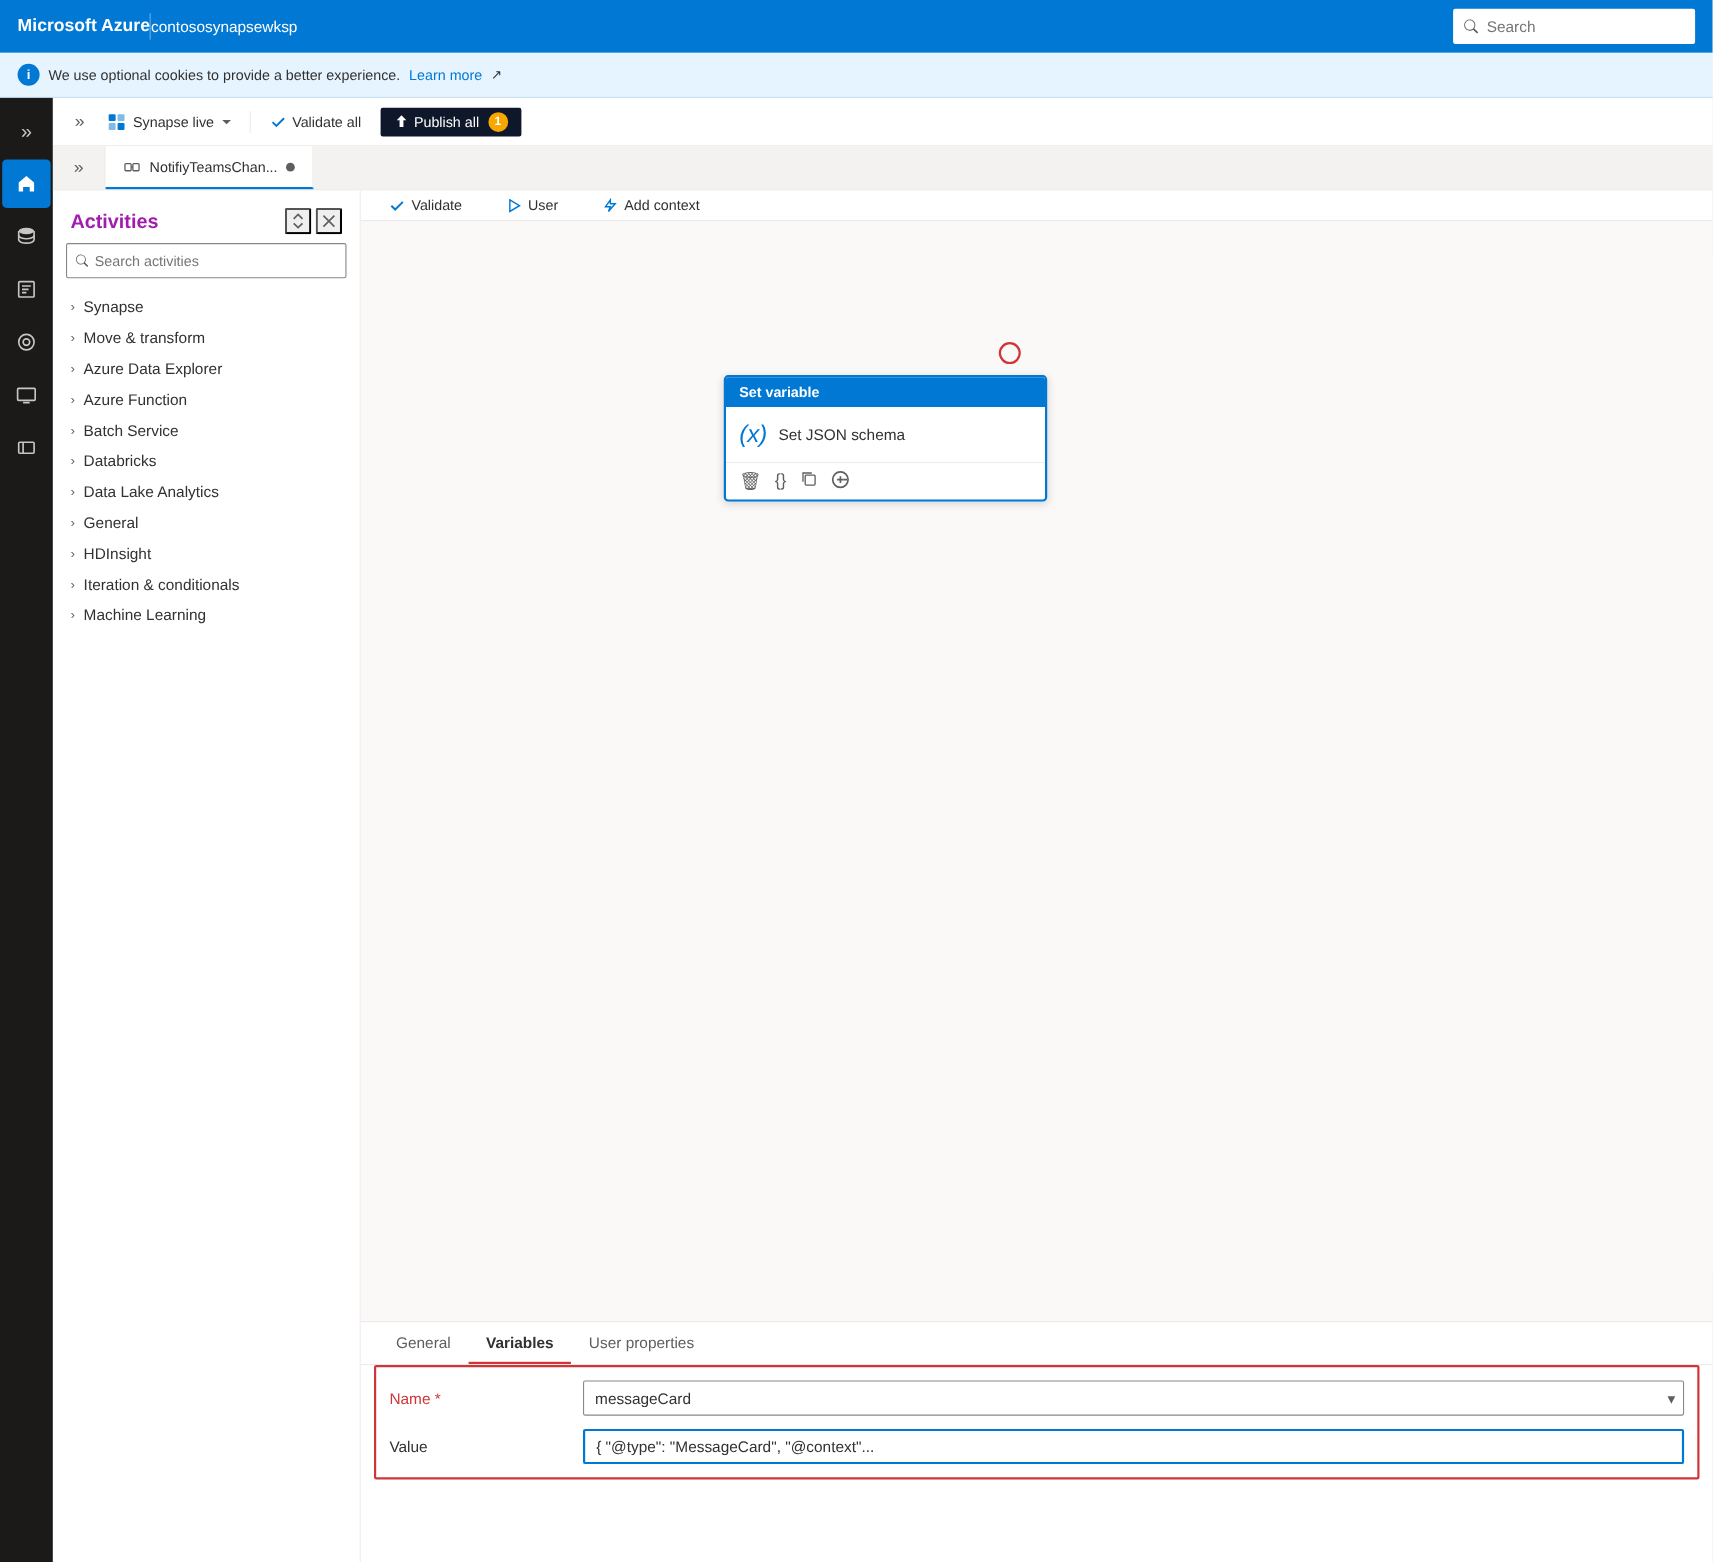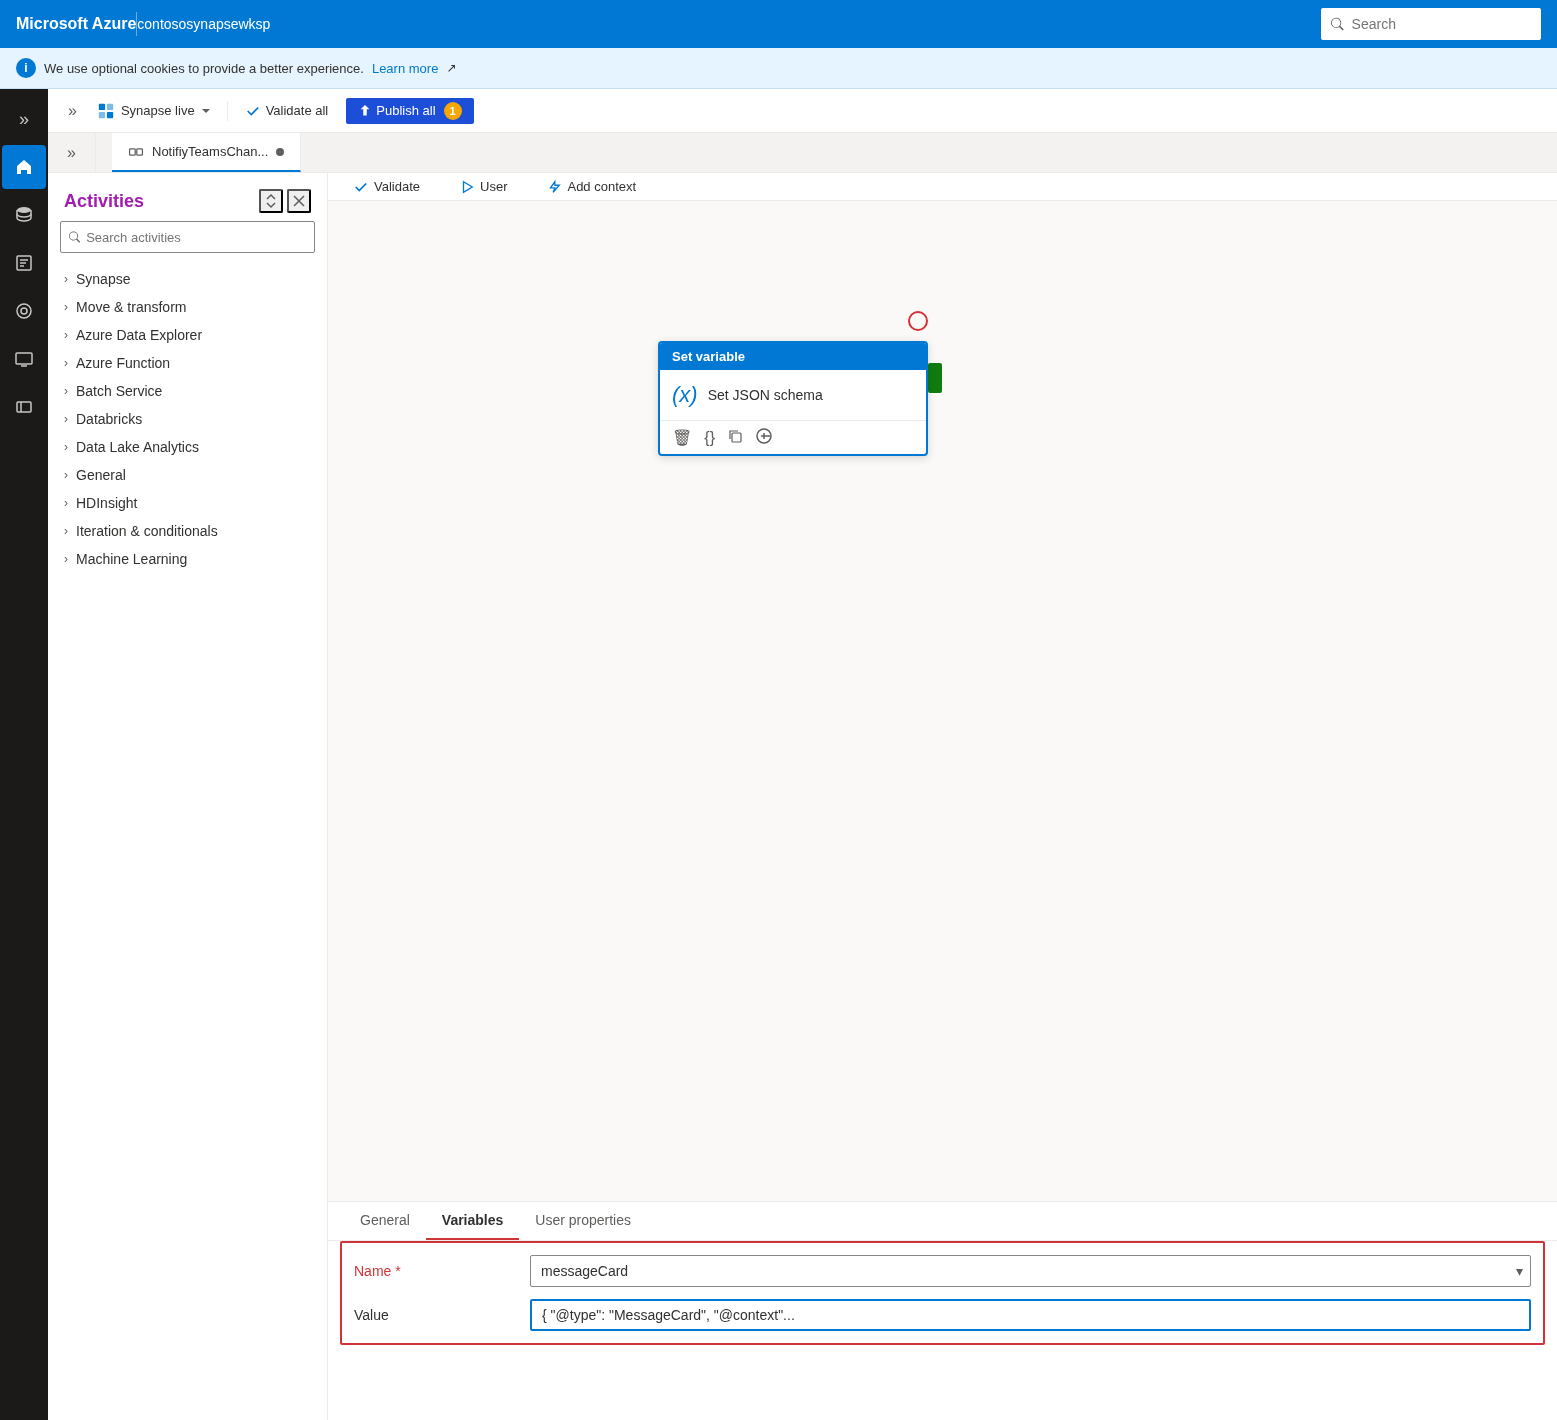--- a/index.html
+++ b/index.html
@@ -101,21 +101,21 @@
       display: flex;
       align-items: center;
       gap: 4px;
       padding: 4px 8px;
       border-radius: 2px;
       cursor: pointer;
       color: #323130;
       font-size: 13px;
     }
     .toolbar-item.primary {
-      background: #1d4ed8;
+      background: #0f172a;
       color: white;
       border-radius: 2px;
       padding: 4px 12px;
       position: relative;
       text-align: right;
     }
     .publish-badge {
       background: #f7a800;
       color: white;
       border-radius: 50%;
@@ -152,21 +152,20 @@
       display: flex;
       align-items: center;
       padding: 0 16px;
       gap: 8px;
       background: white;
       border-right: 1px solid #edebe9;
       border-bottom: 2px solid #0078d4;
       cursor: pointer;
       font-size: 13px;
       color: #323130;
-      margin-left: 16px;
     }
     .tab-dot {
       width: 8px;
       height: 8px;
       border-radius: 50%;
       background: #605e5c;
     }
 
     
     .body-split {
@@ -240,21 +239,21 @@
     .canvas-main {
       flex: 1;
       position: relative;
     }
 
     
     .activity-card {
       position: absolute;
       top: 140px;
       left: 330px;
-      width: 270px;
+      width: 294px;
       background: white;
       border: 2px solid #0078d4;
       border-radius: 4px;
       box-shadow: 0 2px 8px rgba(0,0,0,0.15);
     }
     .activity-card-header {
       background: #0078d4;
       color: white;
       padding: 6px 12px;
       font-size: 13px;

